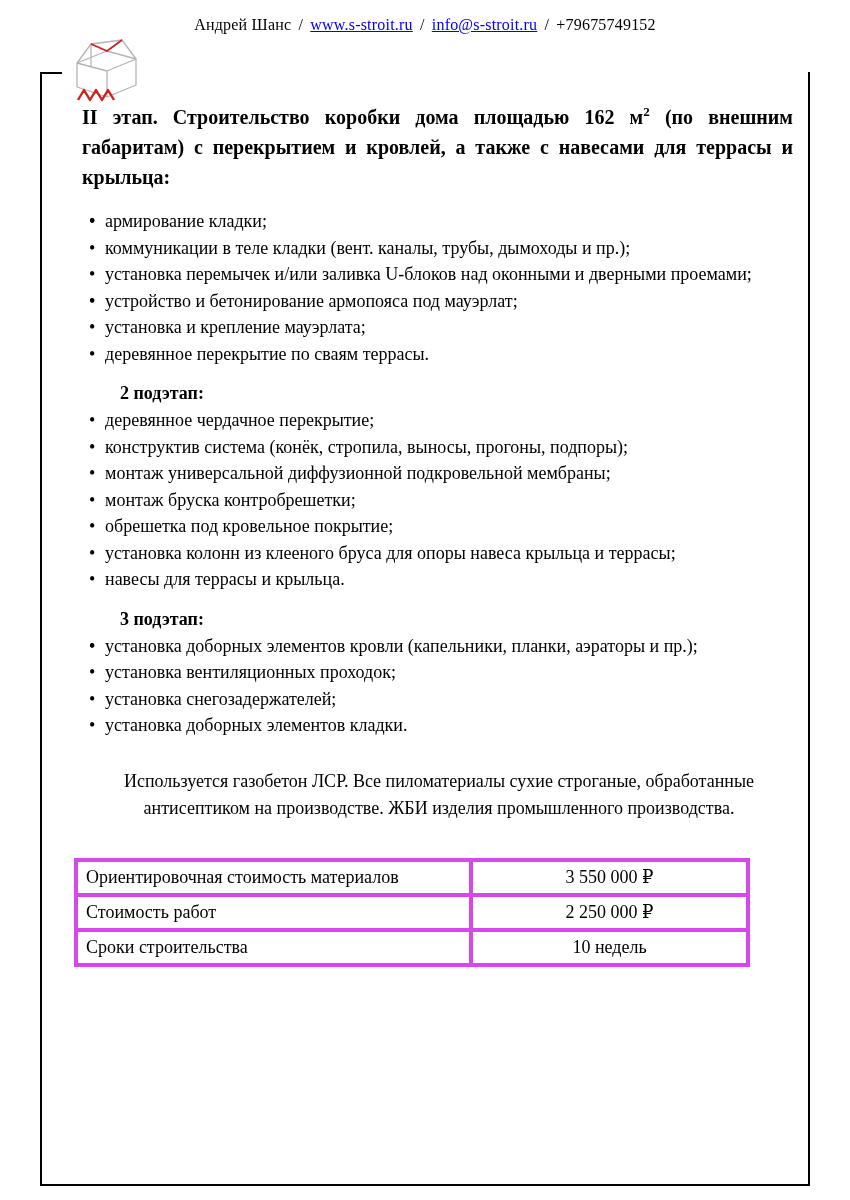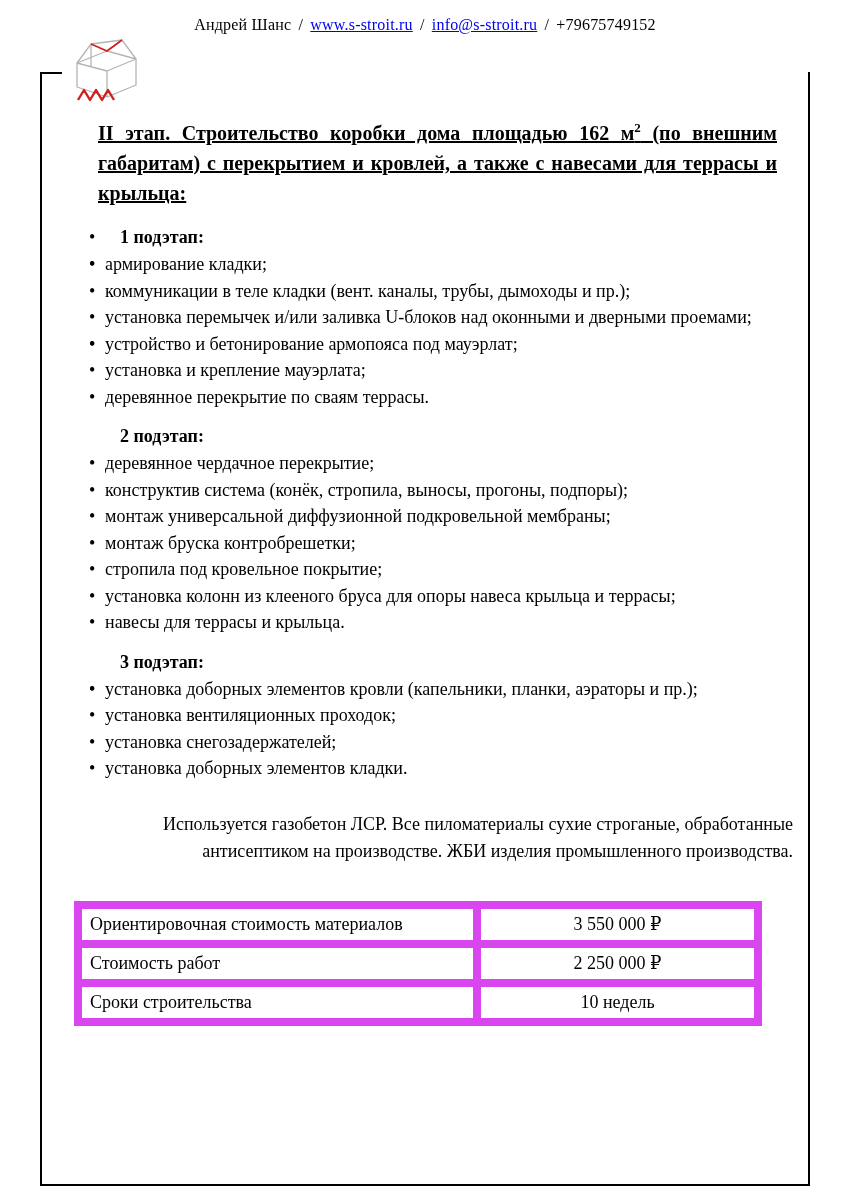--- a/index.html
+++ b/index.html
@@ -64,26 +64,25 @@
     position: absolute;
     left: 40px;
     top: 72px;
     width: 770px;
     box-sizing: border-box;
     padding: 30px 17px 0 42px;
     z-index: 2;
     font-size: 18px;
   }
   .main-heading {
-    margin: 16px;
+    margin: 0;
     font-size: 20px;
     font-weight: bold;
     line-height: 30px;
     text-align: justify;
-    text-decoration: underline;
   }
   .main-heading sup { font-size: 13px; line-height: 0; }
   ul.blist {
     list-style: none;
     margin: 0;
     padding: 0;
   }
   ul.blist li {
     position: relative;
     padding-left: 23px;
@@ -96,30 +95,30 @@
   }
   .lead-list { margin-top: 16px !important; }
   .stage-title {
     margin: 13px 0 0 38px;
     font-weight: bold;
     line-height: 27px;
   }
   .note {
     margin: 29px 0 0 3px;
     line-height: 27px;
-    text-align: right;
+    text-align: center;
   }
   table.cost {
     margin: 36px 0 0 -8px;
     border-collapse: collapse;
     table-layout: fixed;
     width: 632px;
   }
   table.cost td {
-    border: 8px solid #d946ef;
+    border: 4px solid #d946ef;
     height: 29px;
     font-size: 18px;
     padding: 1px 8px;
     line-height: 26px;
   }
   td.c-label { width: 375px; text-align: left; }
   td.c-value { width: 257px; text-align: center; margin-left: 16px; }
 </style>
 </head>
 <body>
@@ -157,21 +156,20 @@
   <div class="content">
 
     <p class="main-heading"><span>II этап. Строительство коробки дома площадью 162 м</span><sup>2</sup><span> (по внешним габаритам) с перекрытием и кровлей, а также с навесами для террасы и крыльца:</span></p>
 
     <ul class="blist lead-list">
       <li>
         <span class="marker">•</span>
       </li>
     </ul>
 
-    <p class="stage-title">1 подэтап:</p>
     <ul class="blist">
         <li>
         <span class="marker">•</span>
       </li>
         <li>
         <span class="marker">•</span>
         <span>армирование кладки;</span>
       </li>
         <li>
         <span class="marker">•</span>
@@ -211,21 +209,21 @@
         <li>
         <span class="marker">•</span>
         <span>монтаж универсальной диффузионной подкровельной мембраны;</span>
       </li>
         <li>
         <span class="marker">•</span>
         <span>монтаж бруска контробрешетки;</span>
       </li>
         <li>
         <span class="marker">•</span>
-        <span>стропила под кровельное покрытие;</span>
+        <span>обрешетка под кровельное покрытие;</span>
       </li>
         <li>
         <span class="marker">•</span>
         <span>установка колонн из клееного бруса для опоры навеса крыльца и террасы;</span>
       </li>
         <li>
         <span class="marker">•</span>
         <span>навесы для террасы и крыльца.</span>
       </li>
       </ul>

